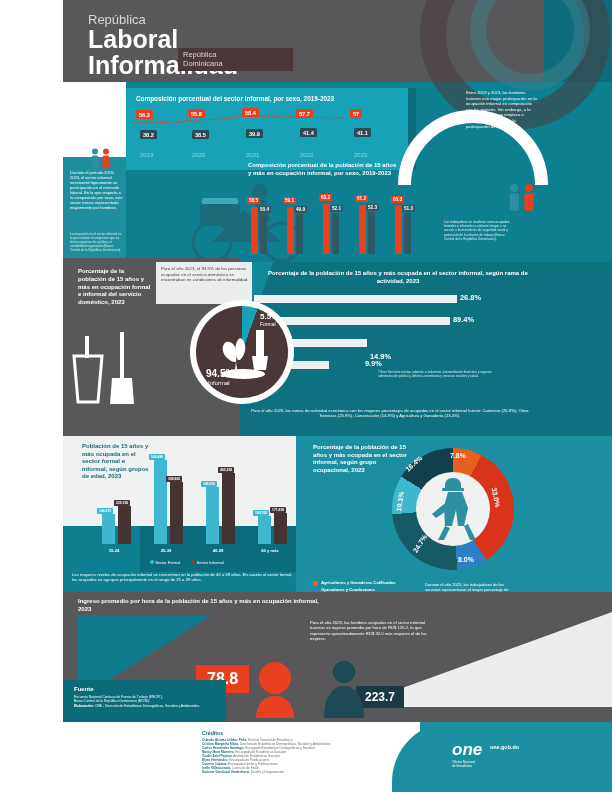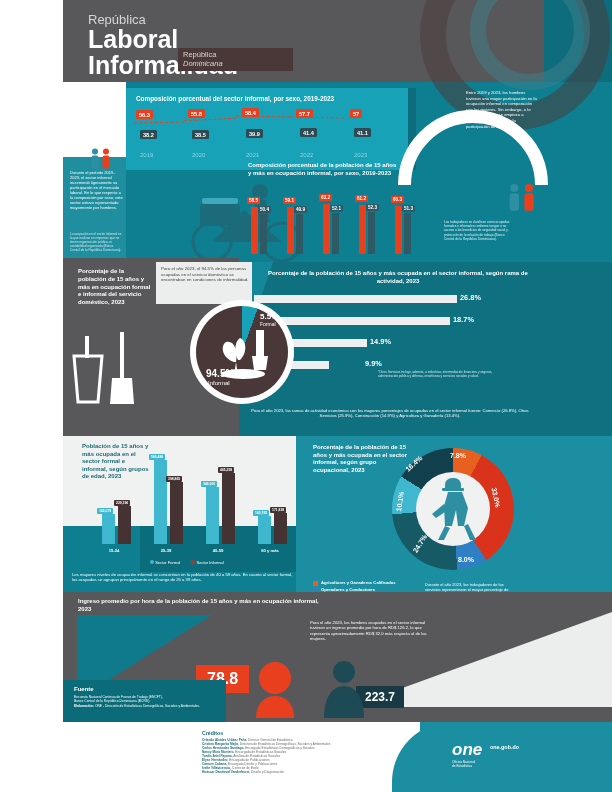--- a/index.html
+++ b/index.html
@@ -187,21 +187,21 @@
   <div class="plate hdr-teal-r"></div>
   <div class="plate hdr-ring"></div>
   <div class="plate hdr-ring2"></div>
   <div style="position:absolute;left:88px;top:12px;">
     <div style="color:#d6d6d6;font-size:13px;">República</div>
     <div style="color:#fff;font-size:25px;font-weight:bold;line-height:25px;">Laboral</div>
     <div style="color:#fff;font-size:25px;font-weight:bold;line-height:25px;margin-top:1px;">Informalidad</div>
   </div>
   <div style="position:absolute;left:178px;top:48px;width:115px;height:23px;background:#4a3737;"></div>
   <div style="position:absolute;left:183px;top:50px;color:#d8d8d8;font-size:7.5px;line-height:9.5px;">República</div>
-  <div style="position:absolute;left:183px;top:59px;color:#d8d8d8;font-size:7.5px;line-height:9.5px;font-style:italic;">Dominicana</div>
+  <div style="position:absolute;left:183px;top:59px;color:#d8d8d8;font-size:7.5px;line-height:9.5px;">Dominicana</div>
 
   <div class="plate lt-white"></div>
   <div class="plate lt-teal-col"></div>
   <svg class="people-ico" viewBox="0 0 60 44">
     <g fill="#2e8fa3">
         <circle cx="14" cy="7" r="6"></circle>
         <rect x="7" y="15" width="14" height="26" rx="4"></rect>
       </g>
     <g fill="#e8401f">
         <circle cx="36" cy="7" r="6"></circle>
@@ -296,26 +296,26 @@
   <div class="s4-title">Porcentaje de la población de 15 años y más ocupada en el sector informal, según rama de actividad, 2023</div>
   <div class="s4-rows">
     <div class="s4-row">
       <div class="s4-lbl">Comercio</div>
       <div class="s4-bar" style="width:203px;"></div>
       <div class="s4-val" style="left:206px;">26.8%</div>
     </div>
     <div class="s4-row">
       <div class="s4-lbl">Otros Servicios*</div>
       <div class="s4-bar" style="width:196px;"></div>
-      <div class="s4-val" style="left:199px;">18.7%</div>
+      <div class="s4-val" style="left:199px;">89.4%</div>
     </div>
     <div class="s4-row">
       <div class="s4-lbl">Construcción</div>
       <div class="s4-bar" style="width:113px;"></div>
-      <div class="s4-val" style="left:116px;">14.9%</div>
+      <div class="s4-val" style="left:116px;margin-top:15px;">14.9%</div>
     </div>
     <div class="s4-row">
       <div class="s4-lbl">Transporte y Comunicaciones</div>
       <div class="s4-bar" style="width:75px;"></div>
       <div class="s4-val" style="left:78px;padding-left:33px;">9.9%</div>
     </div>
   </div>
   <div class="s4-foot">*Otros Servicios incluye, además, a industrias, intermediación financiera y seguros, administración pública y defensa, enseñanza y servicios sociales y salud.</div>
   <div class="s4-note2">Para el año 2023, las ramas de actividad económica con los mayores porcentajes de ocupados en el sector informal fueron: Comercio (26.8%), Otros Servicios (25.9%), Construcción (14.9%) y Agricultura y Ganadería (13.4%).</div>
 

